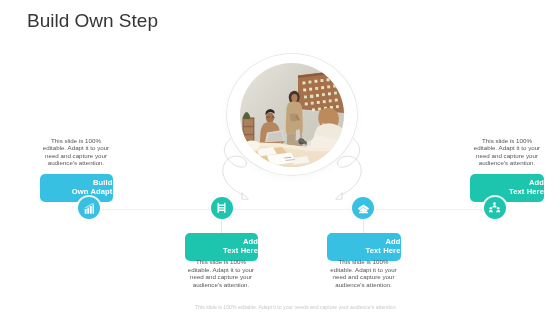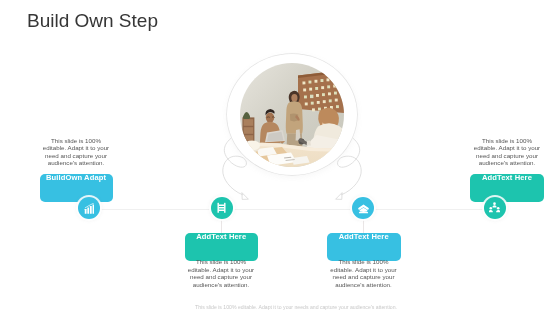--- a/index.html
+++ b/index.html
@@ -8,21 +8,21 @@
   .title{position:absolute;left:11px;top:11px;font-size:19px;line-height:20px;color:#363636;}
   .footer{position:absolute;left:0;top:304px;width:560px;text-align:center;font-size:5.15px;line-height:6px;color:#c8c8c8;}
   .baseline{position:absolute;left:73px;top:208.5px;width:406px;height:1px;background:#f0f0f0;}
 
   .hubring{position:absolute;left:210.5px;top:54px;width:130px;height:121px;border-radius:50%;background:#fff;box-shadow:0 0 0 0.7px rgba(205,205,205,.55), 0 2px 6px rgba(150,150,150,.09);}
   .hub{position:absolute;left:224px;top:63px;width:104px;height:104px;border-radius:50%;overflow:hidden;}
   .hub svg{display:block;}
 
   .node{position:absolute;width:22px;height:22px;border-radius:50%;display:flex;align-items:center;justify-content:center;box-shadow:0 0 0 2px rgba(255,255,255,.85), 0 0 3px 2px rgba(170,170,170,.13);}
   .node svg{display:block;}
-  .btn{position:absolute;height:28px;border-radius:5px;display:flex;align-items:flex-start;justify-content:center;color:#fff;font-weight:bold;font-size:7.6px;line-height:8.6px;letter-spacing:.1px;}
+  .btn{position:absolute;height:28px;border-radius:5px;display:flex;flex-direction:column;align-items:flex-end;justify-content:center;color:#fff;font-weight:bold;font-size:7.6px;line-height:8.6px;letter-spacing:.1px;}
   .para{position:absolute;text-align:center;font-size:6.2px;line-height:7.5px;color:#565656;}
   .stem{position:absolute;width:1px;background:#eae6e6;}
   .deco{position:absolute;left:0;top:0;}
 </style>
 </head>
 <body>
 
 <div class="slide">
   <div class="title">Build Own Step</div>
 

